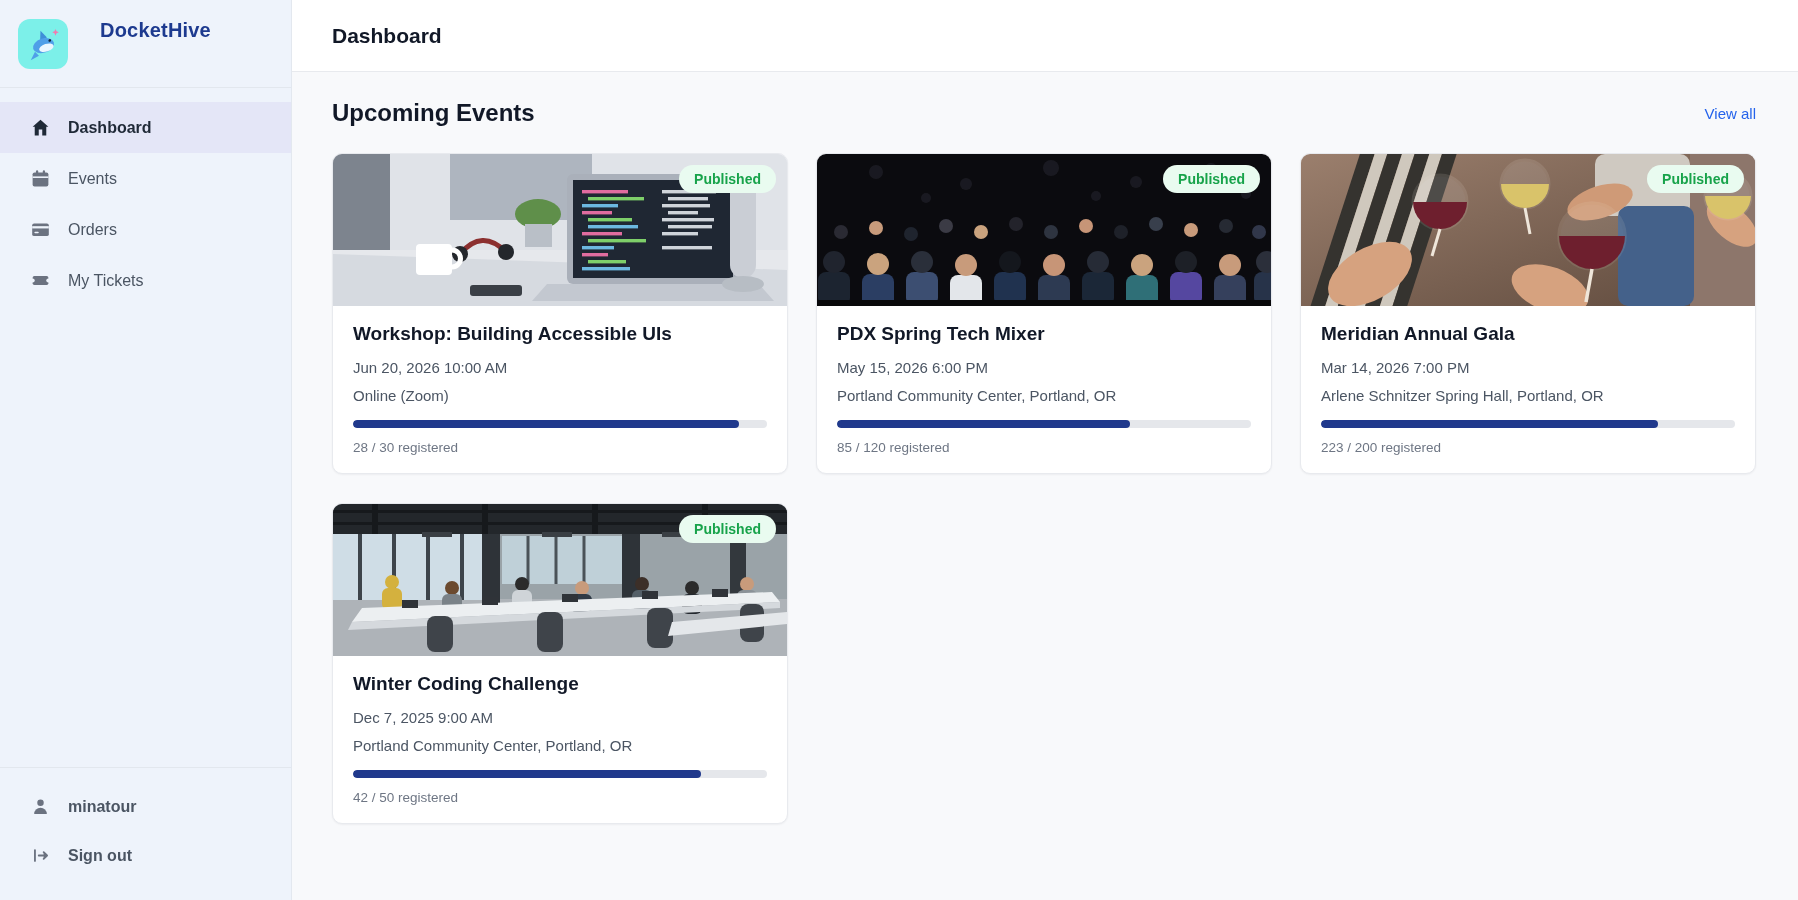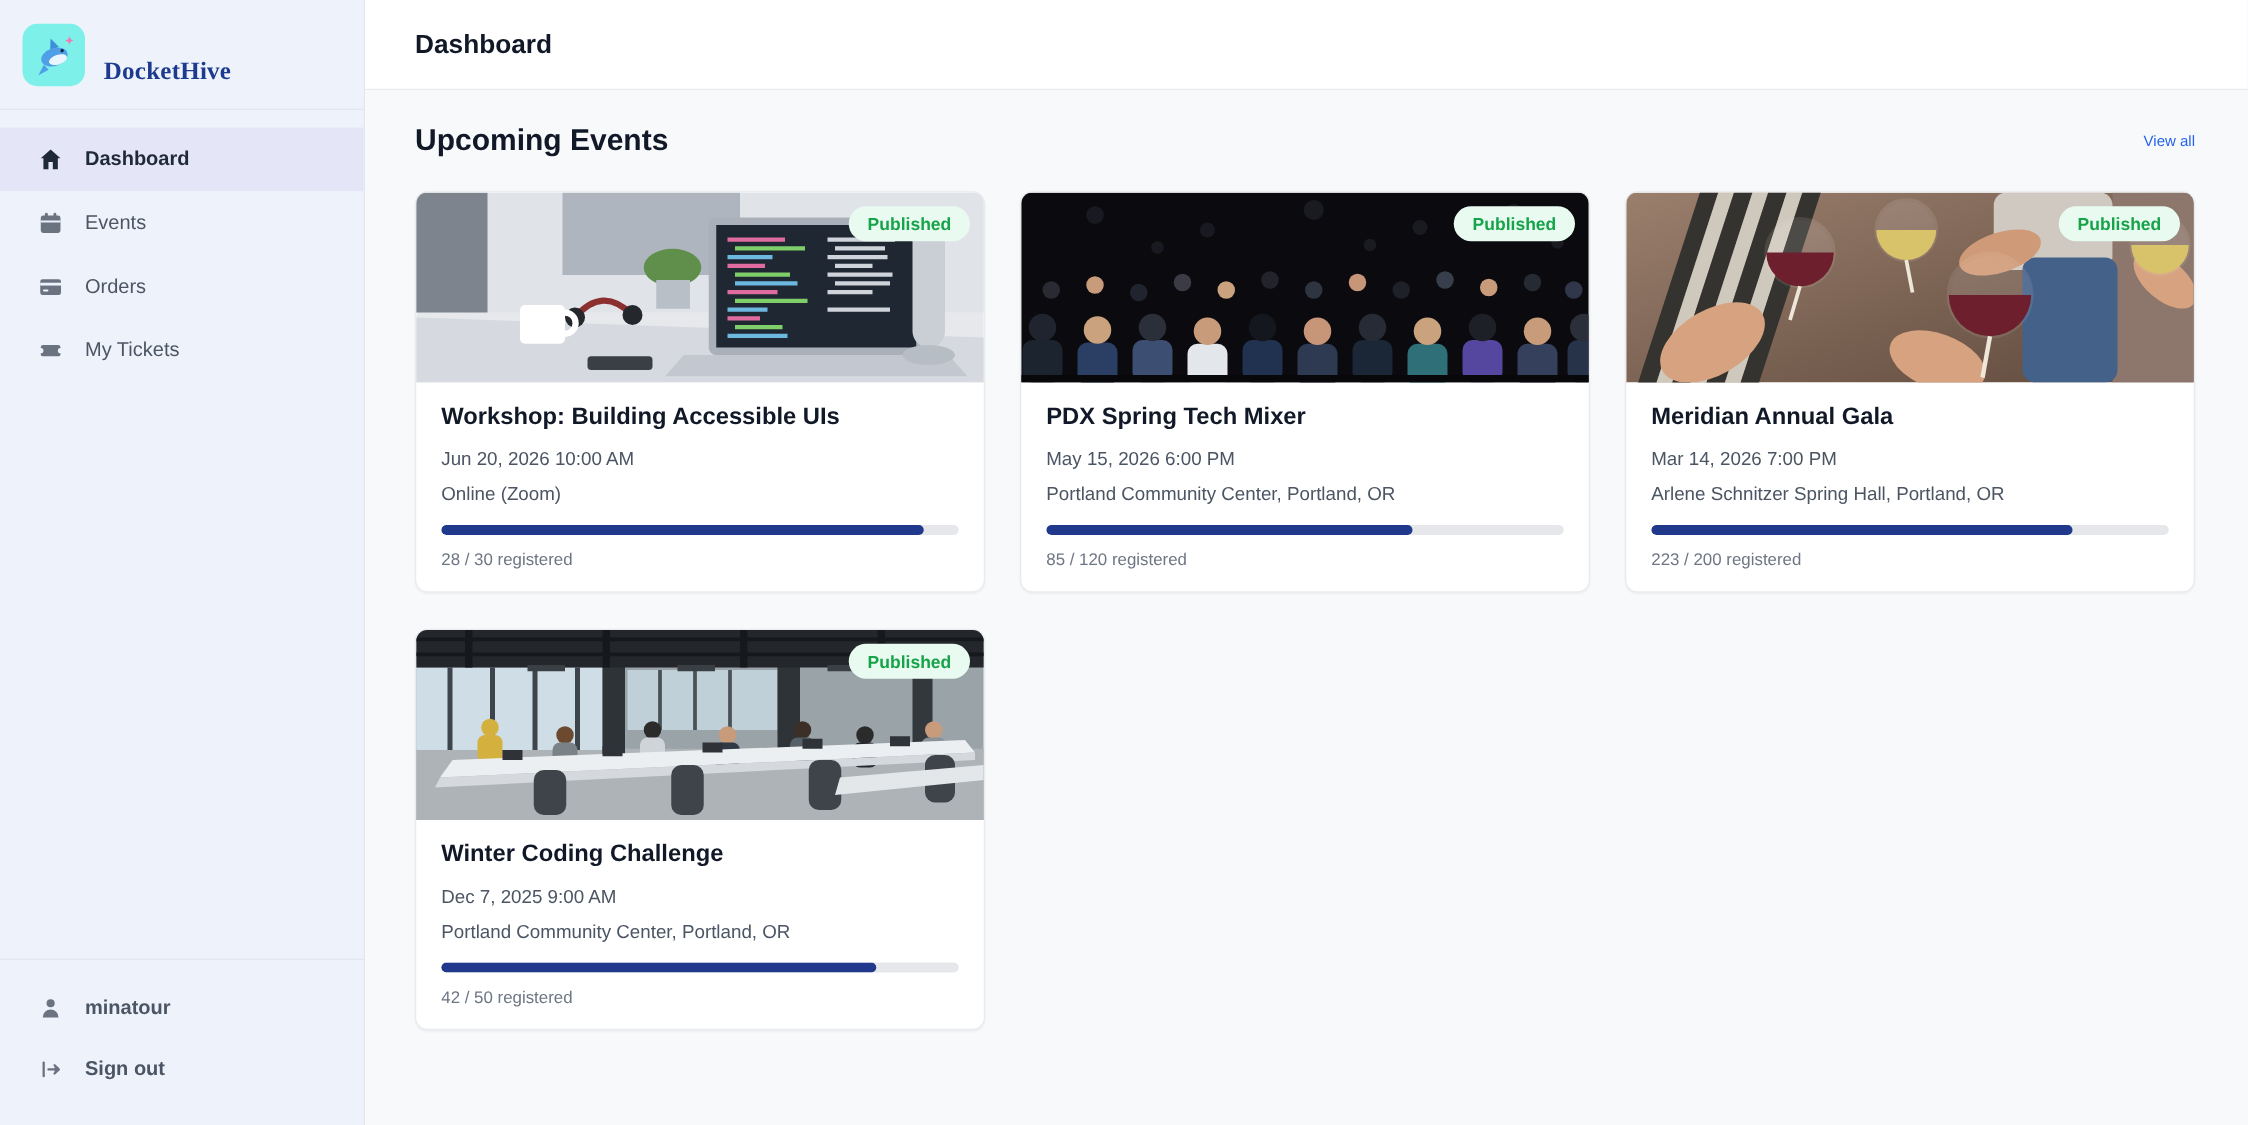--- a/index.html
+++ b/index.html
@@ -12,24 +12,23 @@
     overflow: hidden;
   }
   
   .sidebar {
     width: 292px; flex-shrink: 0; height: 900px;
     background: #eef3fb;
     border-right: 1px solid #e3e8ef;
     display: flex; flex-direction: column;
   }
   .logo-row {
-    display: flex; align-items: flex-end; gap: 15px;
+    display: flex; align-items: flex-start; gap: 32px;
     padding: 19px 18px 18px 18px;
     border-bottom: 1px solid #e2e7ee;
-    font-family: Liberation Serif, serif;
   }
   .logo-box {
     width: 50px; height: 50px; border-radius: 12px;
     background: #7cf0e9;
     display: flex; align-items: center; justify-content: center;
     flex-shrink: 0;
   }
   .app-name { font-size: 20px; font-weight: 700; color: #1d3a8f; letter-spacing: .2px; }
   .nav { padding-top: 14px; }
   .nav-item {
@@ -62,21 +61,21 @@
     padding: 0 40px;
   }
   .page-title { font-size: 21px; font-weight: 700; color: #111827; }
   .content { padding: 27px 42px 0 40px; }
   .section-head {
     display: flex; align-items: center; justify-content: space-between;
     margin-bottom: 26px;
     width: 1424px;
   }
   .section-title { font-size: 24px; font-weight: 700; color: #111827; }
-  .view-all { font-size: 12px; color: #2563eb; text-decoration: none; cursor: pointer; }
+  .view-all { font-size: 15px; color: #2563eb; text-decoration: none; cursor: pointer; }
   .grid {
     display: grid;
     grid-template-columns: repeat(3, 456px);
     column-gap: 28px; row-gap: 29px;
   }
   .card {
     background: #ffffff;
     border: 1px solid #e8eaee;
     border-radius: 10px;
     overflow: hidden;

